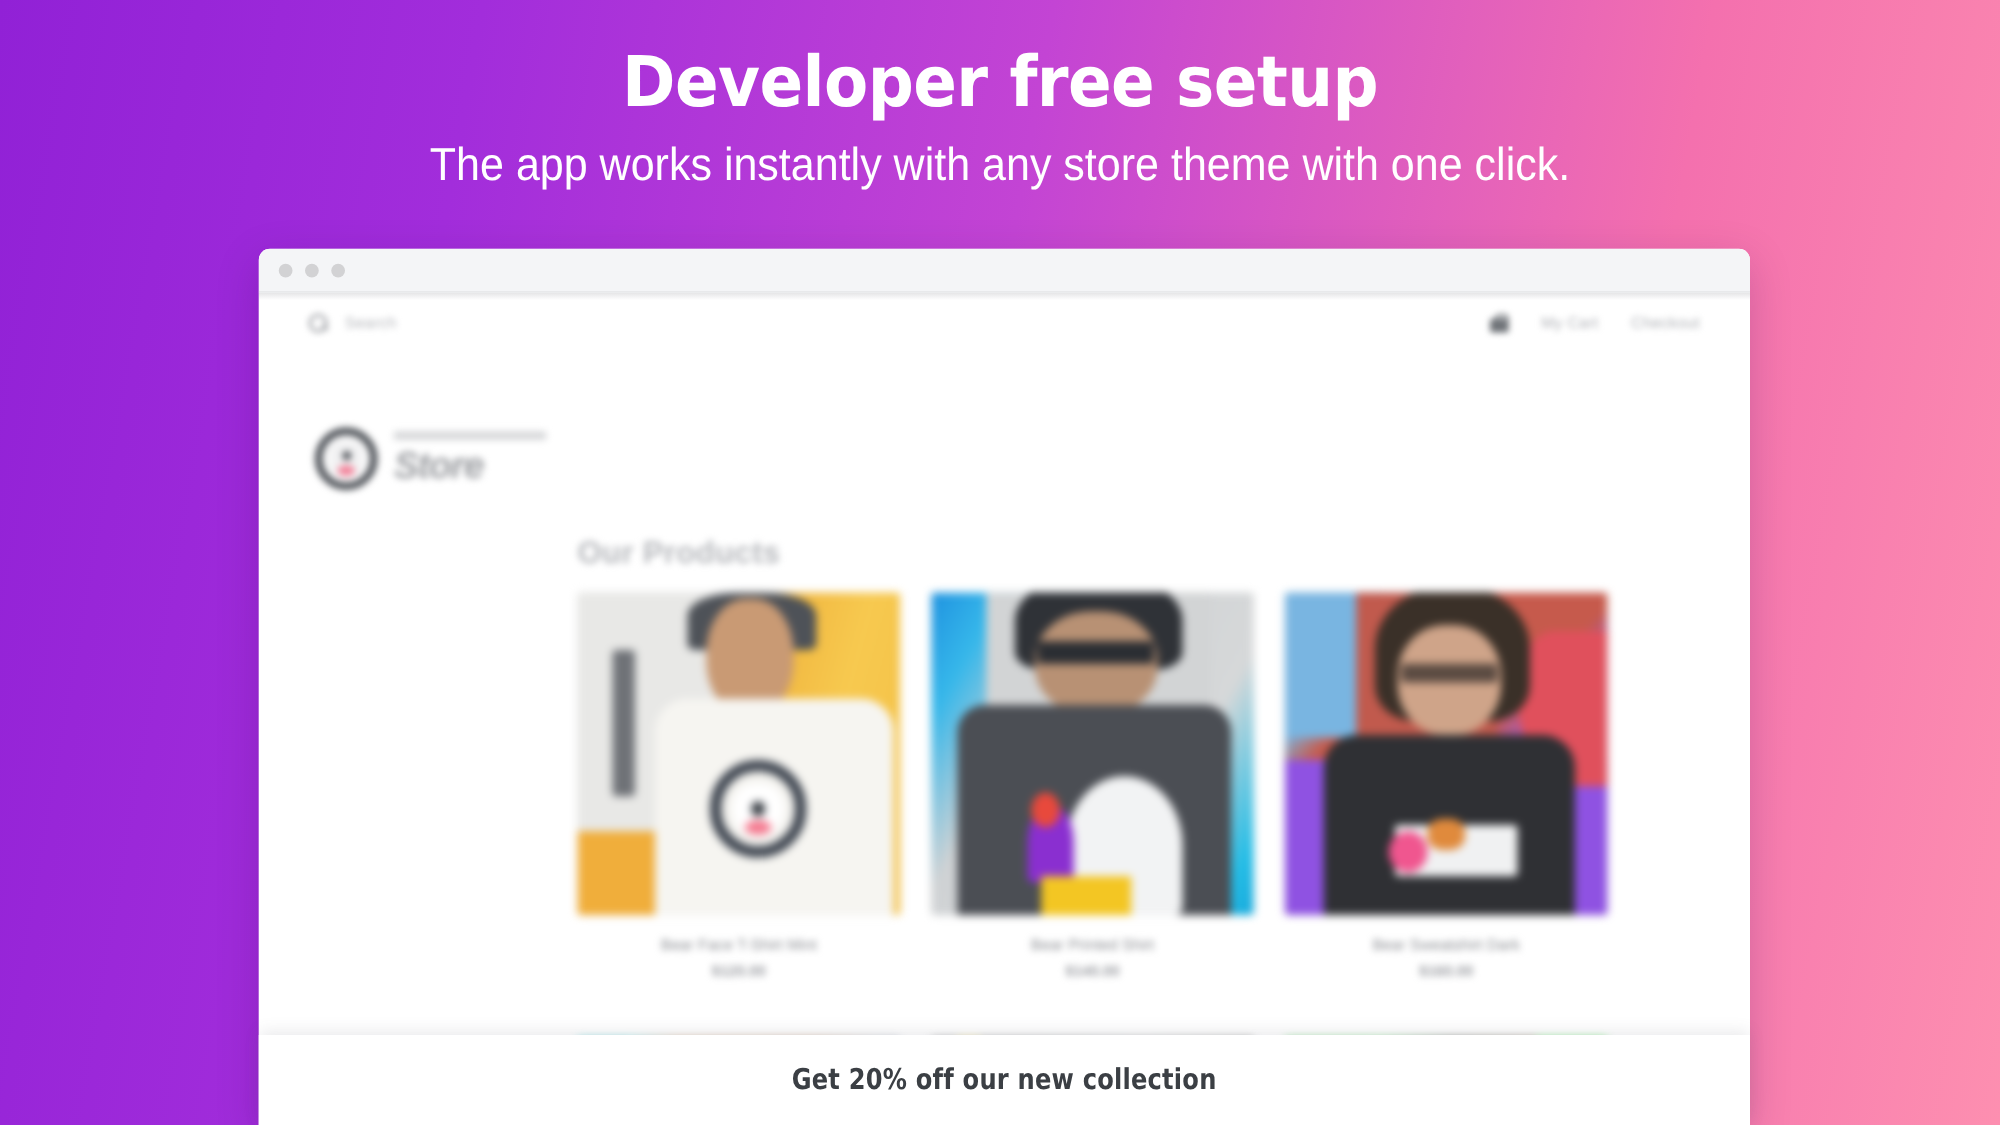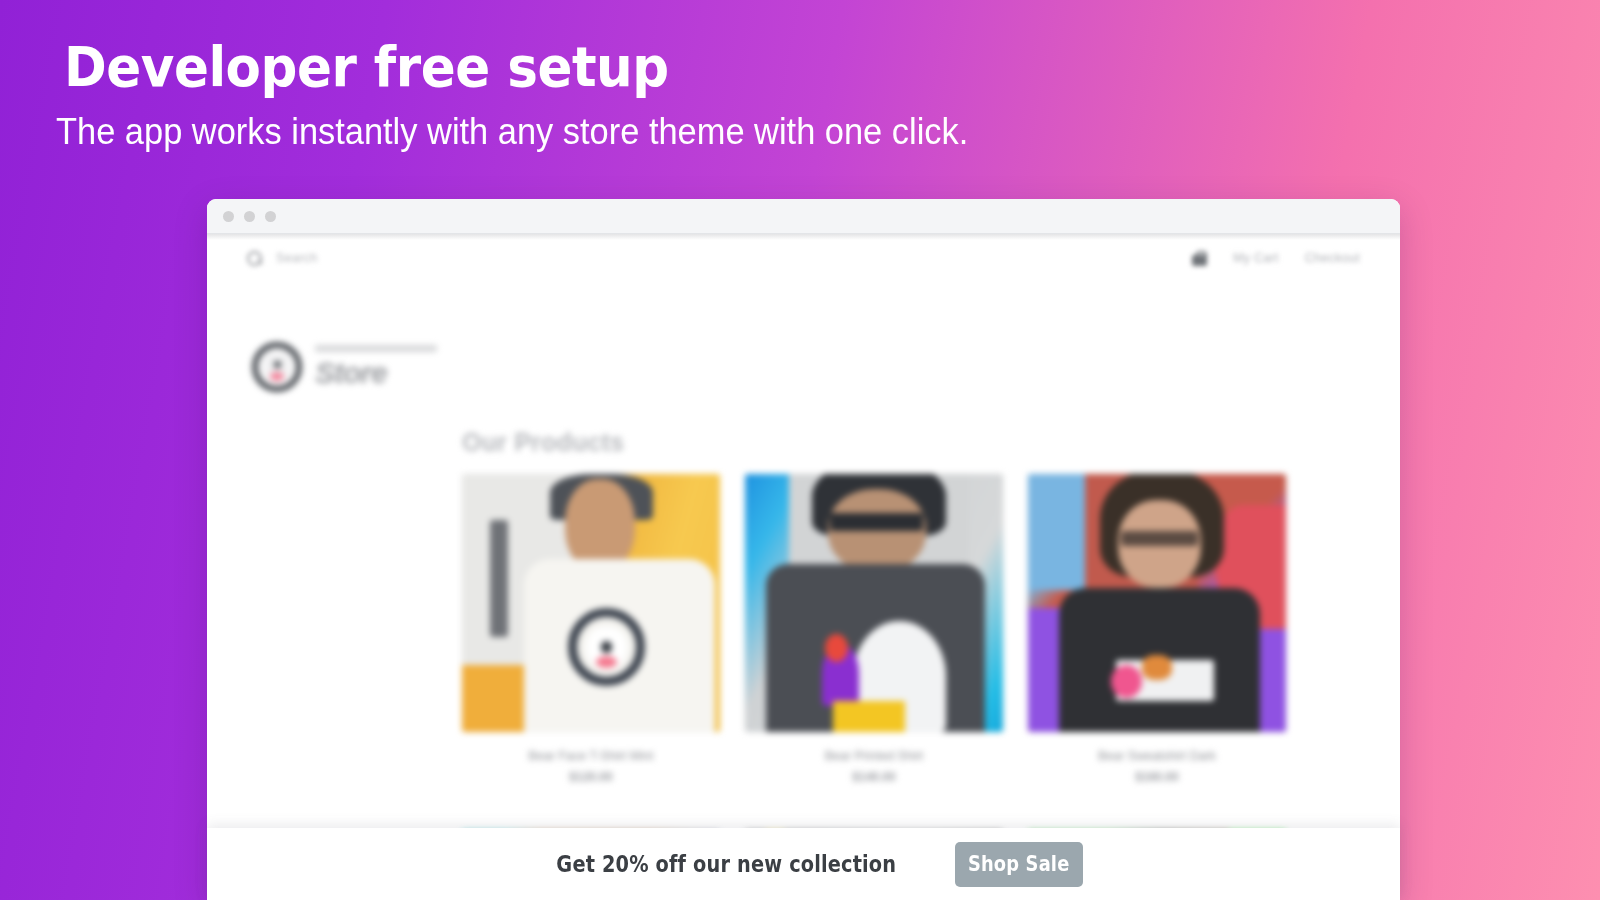--- a/index.html
+++ b/index.html
@@ -4,21 +4,21 @@
 <style>
   * { margin:0; padding:0; box-sizing:border-box; }
   html,body { width:1600px; height:900px; overflow:hidden; }
   body {
     font-family:"Liberation Sans", sans-serif;
     background:linear-gradient(100deg,#9121d6 0%,#a22ddb 22%,#c344d4 48%,#f470ae 78%,#fd8fb0 100%);
     position:relative;
   }
 
   
-  .hero { position:absolute; left:0; top:0; width:1600px; text-align:left; }
+  .hero { position:absolute; left:0; top:0; width:1600px; text-align:center; }
   .hero-title {
     margin-top:36px;
     font-family:"DejaVu Sans", sans-serif;
     font-weight:bold;
     font-size:56px;
     line-height:62px;
     letter-spacing:-0.5px;
     color:#ffffff;
     transform:scaleX(0.92);
   }
@@ -346,16 +346,13 @@
         </div>
 
       </div>
 
     </div>
   </div>
 </div>
 
 <div class="promo">
   <div class="promo-text">Get 20% off our new collection</div>
-  <button class="shop-btn">
-    <span>Shop Sale</span>
-  </button>
 </div>
 
 </body></html>

